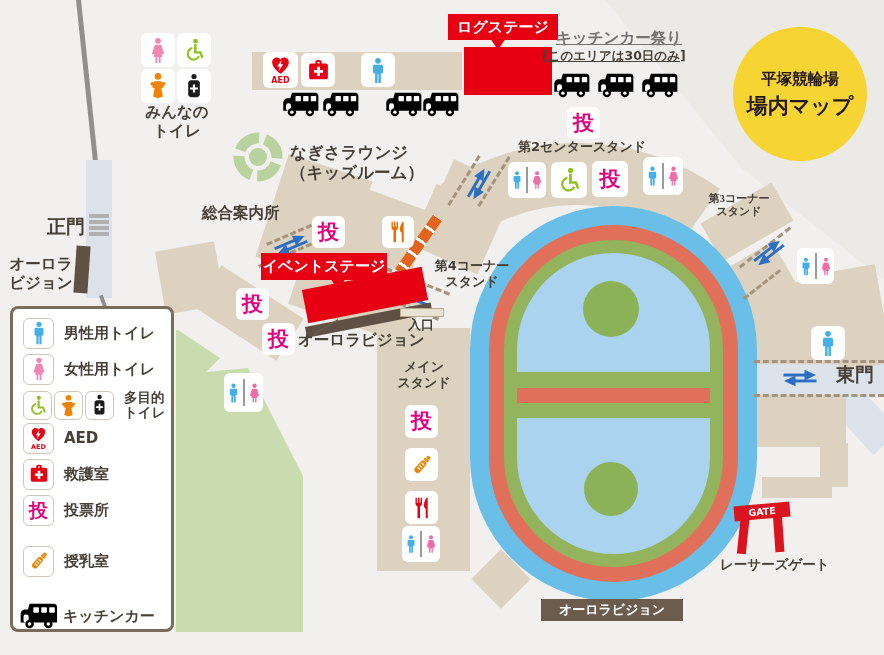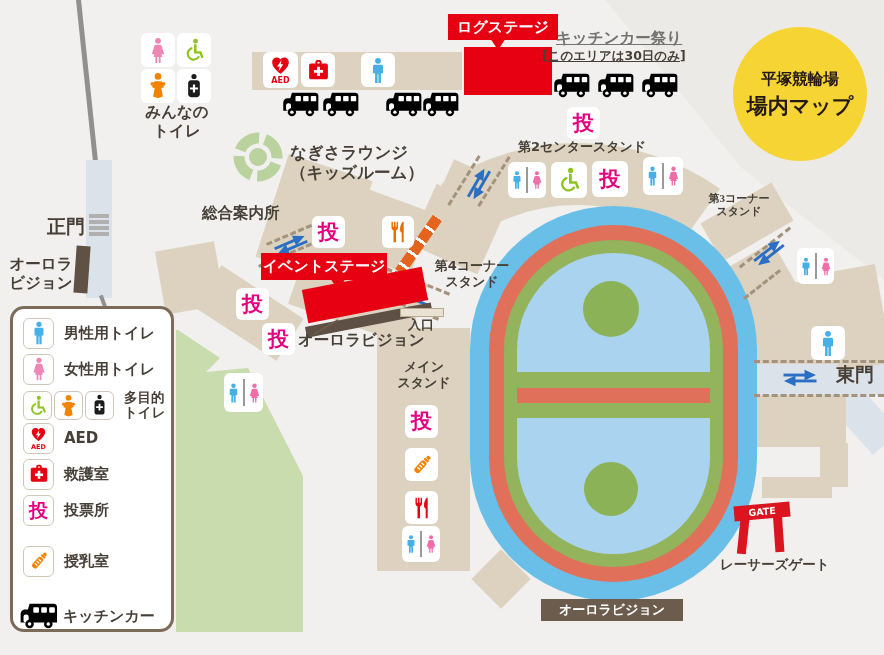--- a/index.html
+++ b/index.html
@@ -13,21 +13,21 @@
   .lbl{position:absolute;font-weight:700;color:#474038;white-space:pre-line;line-height:1.22;}
   .ctr{text-align:center;}
   .dash{position:absolute;height:0;border-top:3px dashed #a3927c;}
   .arr{position:absolute;width:38px;height:18px;fill:#2a6fc4;}
   .redbox{position:absolute;background:#e60012;color:#fff;font-weight:700;display:flex;align-items:center;justify-content:center;}
   .ptr{position:absolute;width:0;height:0;border-left:8px solid transparent;border-right:8px solid transparent;border-top:12px solid #e60012;}
   .ic-m svg{fill:#45b0e6;} .ic-f svg{fill:#ef87b5;}
   .ic-wc svg{fill:#8fc31f;} .ic-bb svg{fill:#f08300;} .ic-os svg{fill:#1c1c1c;}
   .ic-rd svg{fill:#e60012;} .ic-or svg{fill:#ec6c00;}
   .divider{width:2px;background:#9a9a96;height:70%;}
-  .legend{position:absolute;left:10px;top:306px;width:164px;height:326px;background:#fff;border:3px solid #7d6b5a;border-radius:14px;box-sizing:border-box;}
+  .legend{position:absolute;left:10px;top:306px;width:164px;height:326px;background:#fff;border:3px solid #7d6b5a;border-radius:8px;box-sizing:border-box;}
   .lg-row{position:absolute;left:0;height:32px;display:flex;align-items:center;}
   .lg-ic{position:relative;width:31px;height:31px;border:1.5px solid #cfc6b8;border-radius:6px;box-sizing:border-box;}
   .lg-lb{margin-left:10px;font-weight:700;color:#474038;font-size:15px;white-space:pre-line;line-height:1.1;}
   .badge-aed{flex-direction:column;gap:0;}
   .aed-t{color:#e60012;font-weight:800;font-size:8px;line-height:1;margin-top:1px;}
   .gate-leg{position:absolute;width:9px;height:42px;background:#dc1420;}
 </style>
 </head>
 <body>
 

